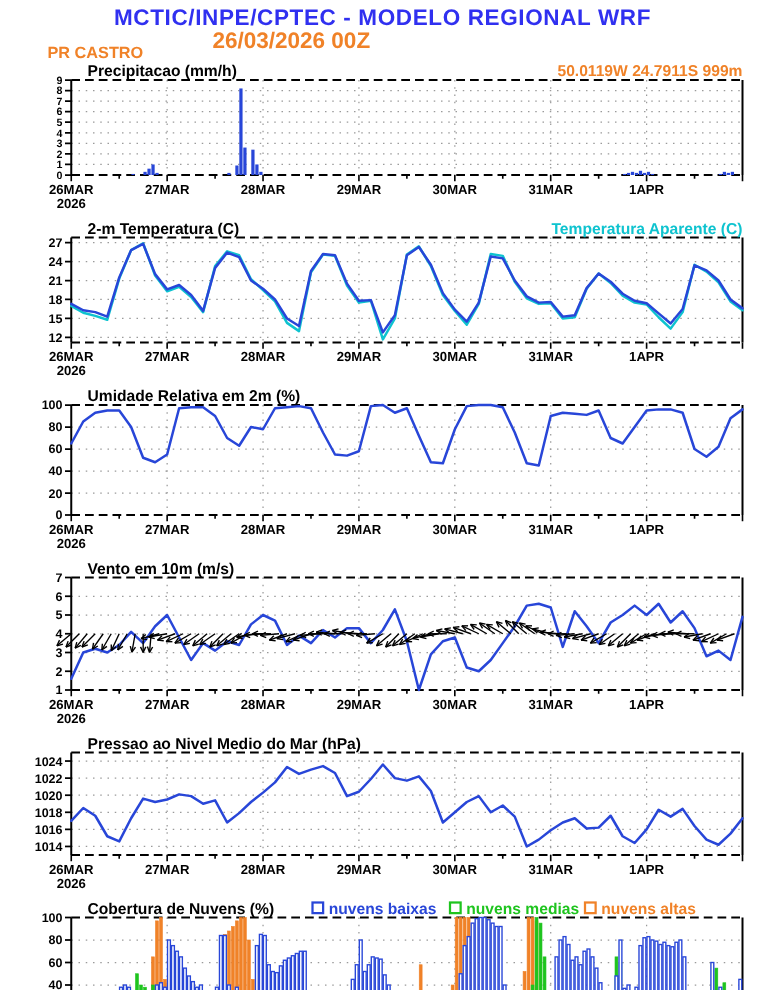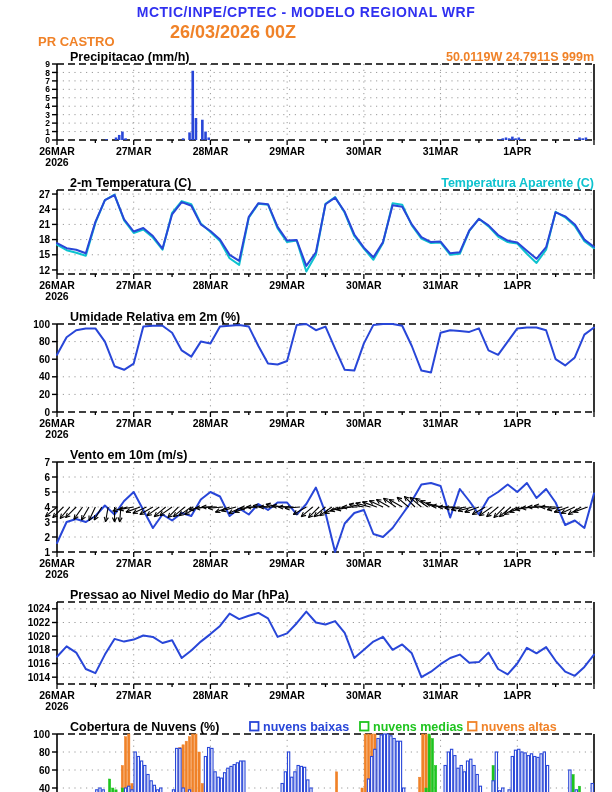--- a/index.html
+++ b/index.html
@@ -1,19 +1,19 @@
 <!DOCTYPE html>
 <html><head>
 <meta charset="utf-8">
 <style>
   html,body{margin:0;padding:0;background:#ffffff;}
   .page{position:relative;width:612px;height:792px;background:#fff;overflow:hidden;
         font-family:"Liberation Sans",sans-serif;}
   .header{position:relative;width:612px;height:46px;padding-top:4px;}
-  .h-title{width:612px;text-align:center;font-size:14px;font-weight:700;letter-spacing:.5px;}
+  .h-title{width:612px;text-align:center;font-size:18px;font-weight:700;letter-spacing:.5px;}
   .station{position:absolute;left:38px;top:22px;font-size:13px;font-weight:700;}
   .init{position:absolute;left:170px;top:22px;font-size:18px;font-weight:700;}
   .panel{display:block;}
   svg text{font-family:"Liberation Sans",sans-serif;font-weight:700;}
 </style>
 </head>
 <body>
 
 <div class="page">
   <div class="header">

